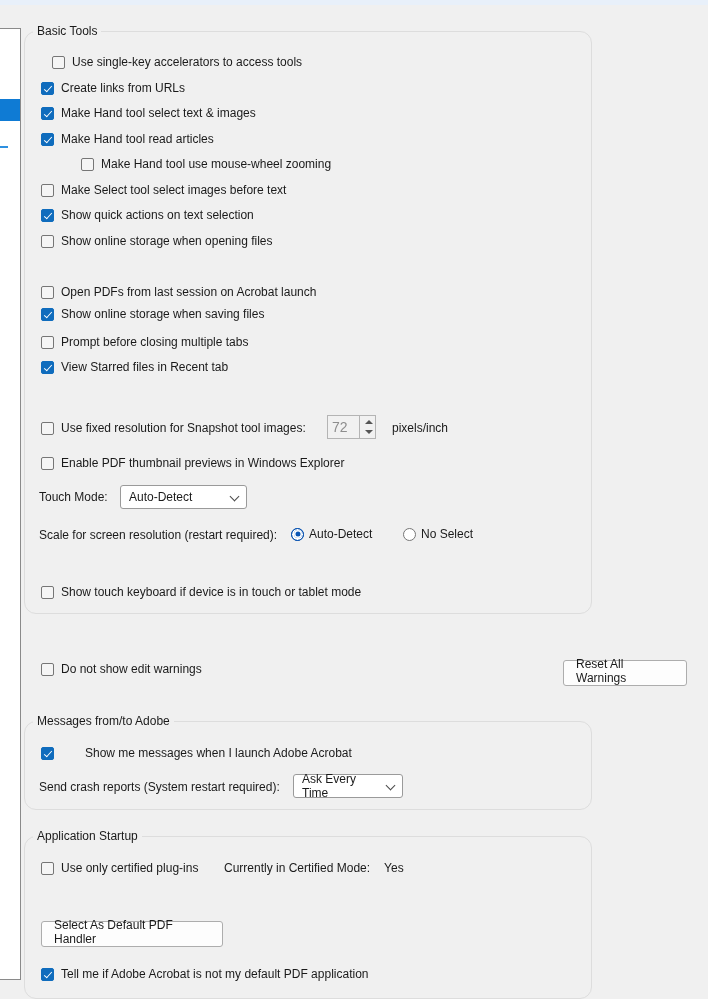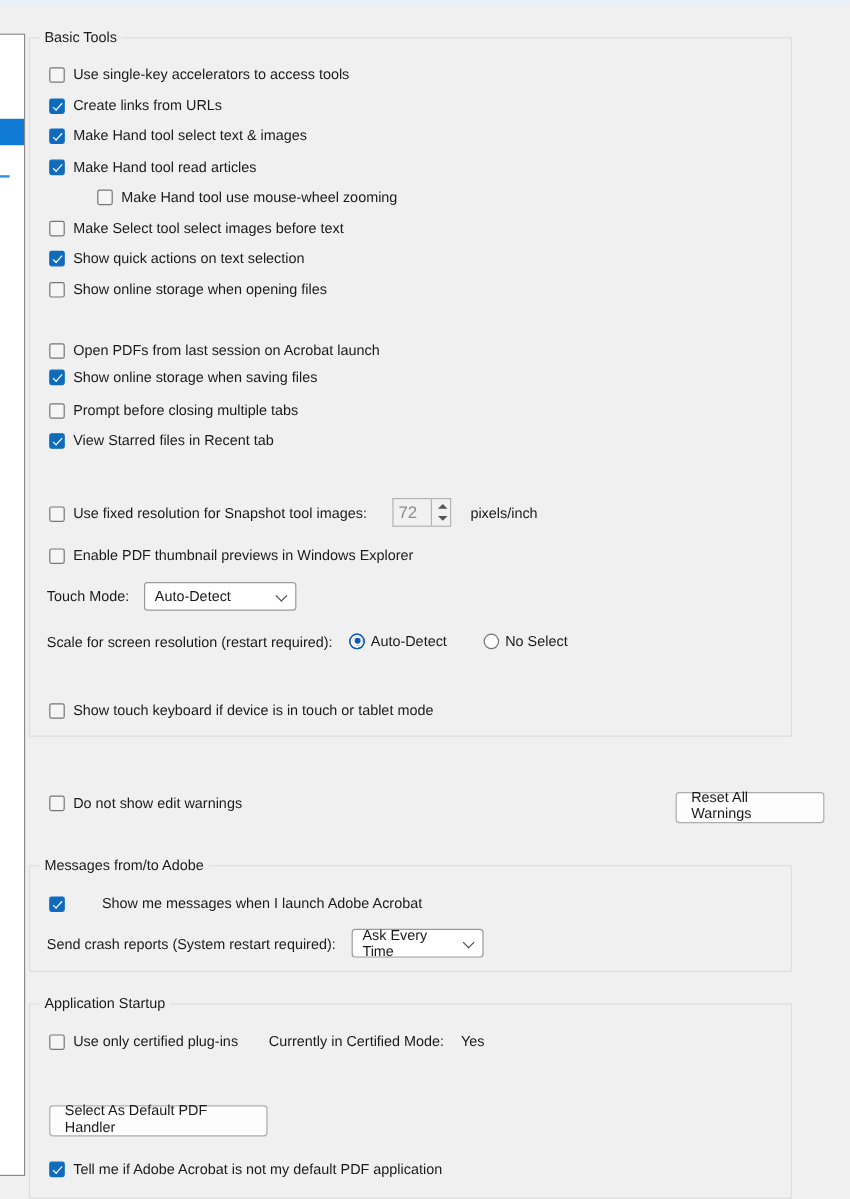--- a/index.html
+++ b/index.html
@@ -60,23 +60,23 @@
     left: 24px;
     top: 0;
     width: 684px;
     height: 999px;
   }
 
   
   .group {
     position: absolute;
     left: 0;
-    width: 636px;
+    width: 568px;
     border: 1px solid #dddddd;
-    border-radius: 1px;
+    border-radius: 12px;
     box-sizing: border-box;
     background: transparent;
   }
   .group-title {
     position: absolute;
     left: 8px;
     top: -8px;
     padding: 0 4px;
     background: #f0f0f0;
     font-size: 12px;
@@ -266,21 +266,21 @@
   <div class="left-list-sel"></div>
   <div class="left-list-rule"></div>
 </div>
 
 <div class="panel">
 
   <div class="group" style="top:31px; height:583px;">
     <div class="group-title">Basic Tools</div>
   </div>
 
-  <div class="row" style="left:17px; top:54px;">
+  <div class="row" style="left:28px; top:54px;">
     <span class="cb"></span>
     <span class="lbl">Use single-key accelerators to access tools</span>
   </div>
 
   <div class="row" style="left:17px; top:80px;">
     <span class="cb checked"></span>
     <span class="lbl">Create links from URLs</span>
   </div>
 
   <div class="row" style="left:17px; top:105px;">

